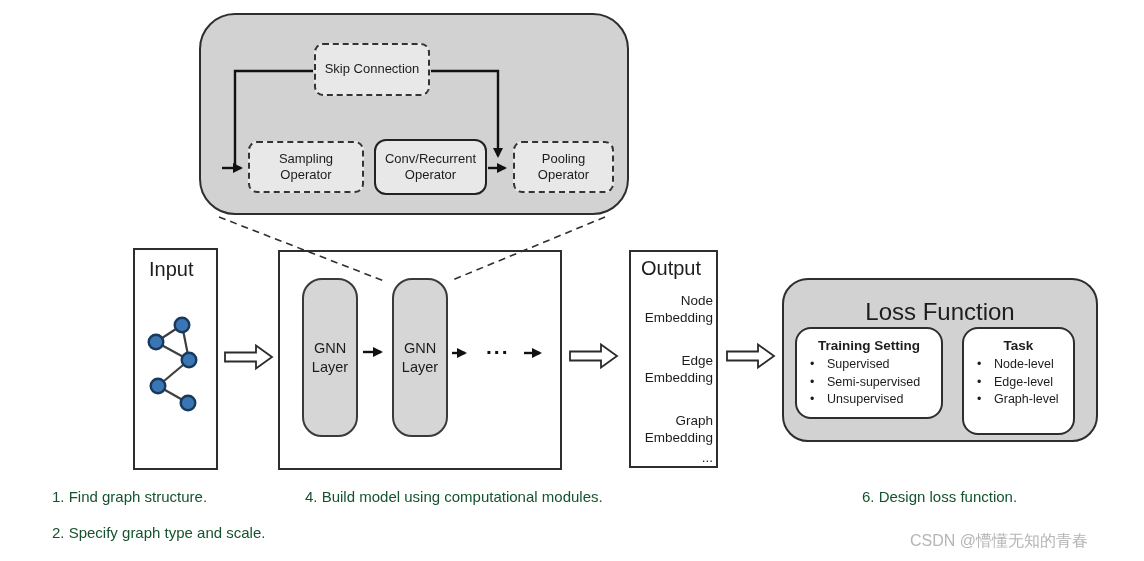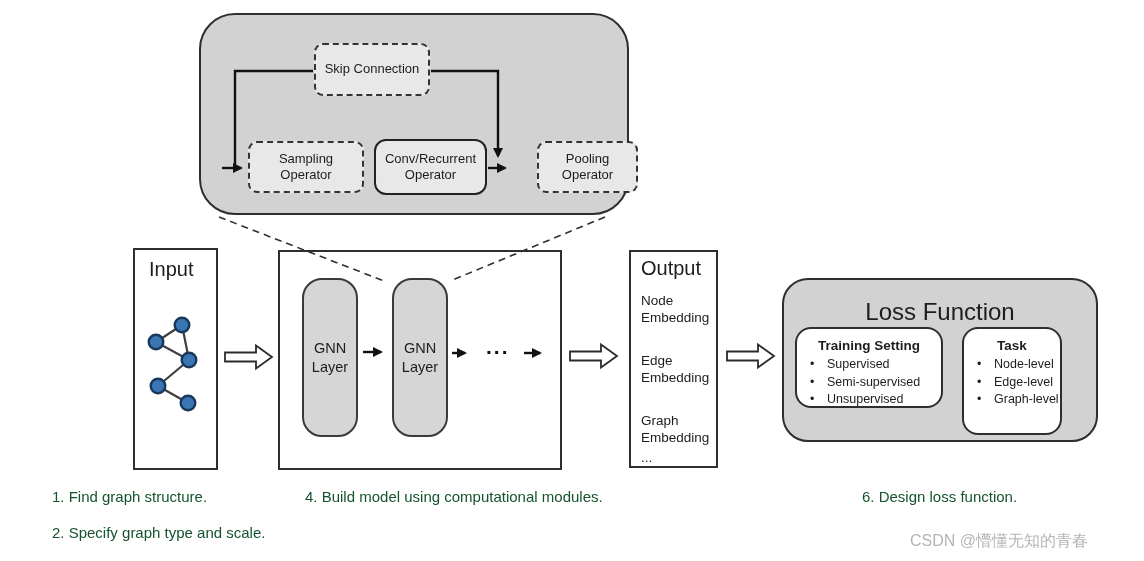--- a/index.html
+++ b/index.html
@@ -21,21 +21,21 @@
   .mod.solidb { border:2px solid #222; border-radius:12px; }
   .wirebox { background:#ffffff; border:2px solid #2e2e2e; }
   .input-title { margin:8px 0 0 14px; font-size:20px; }
   .gnn {
     background:var(--layer-gray,#d6d6d6); border:2px solid #3a3a3a; border-radius:20px;
     display:flex; align-items:center; justify-content:center; text-align:center;
     font-size:14.5px; line-height:1.3; width:56px; height:159px;
   }
   .hdots { font-size:21px; font-weight:700; letter-spacing:2px; color:#111; }
   .output-title { font-size:20px; margin:5px 0 12px 10px; }
-  .out-item { font-size:13.5px; line-height:17px; margin:0 0 26px 10px; width:72px; }
+  .out-item { font-size:13.5px; line-height:17px; margin:0 0 26px 10px; width:72px;text-align:right; }
   .out-item.tight { margin-bottom:3px; }
   .loss-panel { background:var(--loss-gray,#d2d2d2); border:2px solid #2e2e2e; border-radius:26px; }
   .loss-title { text-align:center; font-size:24px; margin-top:18px; }
   .subcard { background:#fff; border:2px solid #2e2e2e; border-radius:16px; }
   .subcard-title { text-align:center; font-weight:bold; font-size:13.5px; margin:9px 0 3px 0; }
   .brow { display:flex; padding-left:13px; font-size:12.5px; line-height:17.5px; }
   .bullet { width:17px; flex:0 0 17px; }
   .bullet::before { content:"•"; }
   .caption { position:absolute; font-size:15px; color:#14532d; white-space:nowrap; }
   .watermark { position:absolute; font-size:16px; color:var(--watermark-gray,#b5b5b5); white-space:nowrap; }
@@ -55,21 +55,21 @@
   <div class="box panel" style="left:199px; top:13px; width:430px; height:202px;"></div>
   <div class="box mod dashed" style="left:314px; top:43px; width:116px; height:53px;">
     <span>Skip Connection</span>
   </div>
   <div class="box mod dashed" style="left:248px; top:141px; width:116px; height:52px;">
     <span>Sampling Operator</span>
   </div>
   <div class="box mod solidb" style="left:374px; top:139px; width:113px; height:56px;">
     <span>Conv/Recurrent Operator</span>
   </div>
-  <div class="box mod dashed" style="left:537px; top:141px; width:101px; height:52px;">
+  <div class="box mod dashed" style="left:513px; top:141px; width:101px; height:52px;">
     <span>Pooling Operator</span>
   </div>
 
   <div class="box wirebox" style="left:133px; top:248px; width:85px; height:222px;">
     <div class="input-title">Input</div>
   </div>
 
   <div class="box wirebox" style="left:278px; top:250px; width:284px; height:220px;"></div>
   <div class="box gnn" style="left:302px; top:278px;">
     <span>GNN Layer</span>
@@ -83,36 +83,36 @@
     <div class="output-title">Output</div>
     <div class="out-item">Node Embedding</div>
     <div class="out-item">Edge Embedding</div>
     <div class="out-item tight">Graph Embedding</div>
     <div class="out-item">...</div>
   </div>
 
   <div class="box loss-panel" style="left:782px; top:278px; width:316px; height:164px;">
     <div class="loss-title">Loss Function</div>
   </div>
-  <div class="box subcard" style="left:795px; top:327px; width:148px; height:81px;">
+  <div class="box subcard" style="left:795px; top:327px; width:148px; height:92px;">
     <div class="subcard-title">Training Setting</div>
     <div class="brow">
       <span class="bullet"></span>
       <span>Supervised</span>
     </div>
     <div class="brow">
       <span class="bullet"></span>
       <span>Semi-supervised</span>
     </div>
     <div class="brow">
       <span class="bullet"></span>
       <span>Unsupervised</span>
     </div>
   </div>
-  <div class="box subcard" style="left:962px; top:327px; width:100px; height:108px;">
+  <div class="box subcard" style="left:962px; top:327px; width:113px; height:108px;">
     <div class="subcard-title">Task</div>
     <div class="brow">
       <span class="bullet"></span>
       <span>Node-level</span>
     </div>
     <div class="brow">
       <span class="bullet"></span>
       <span>Edge-level</span>
     </div>
     <div class="brow">

